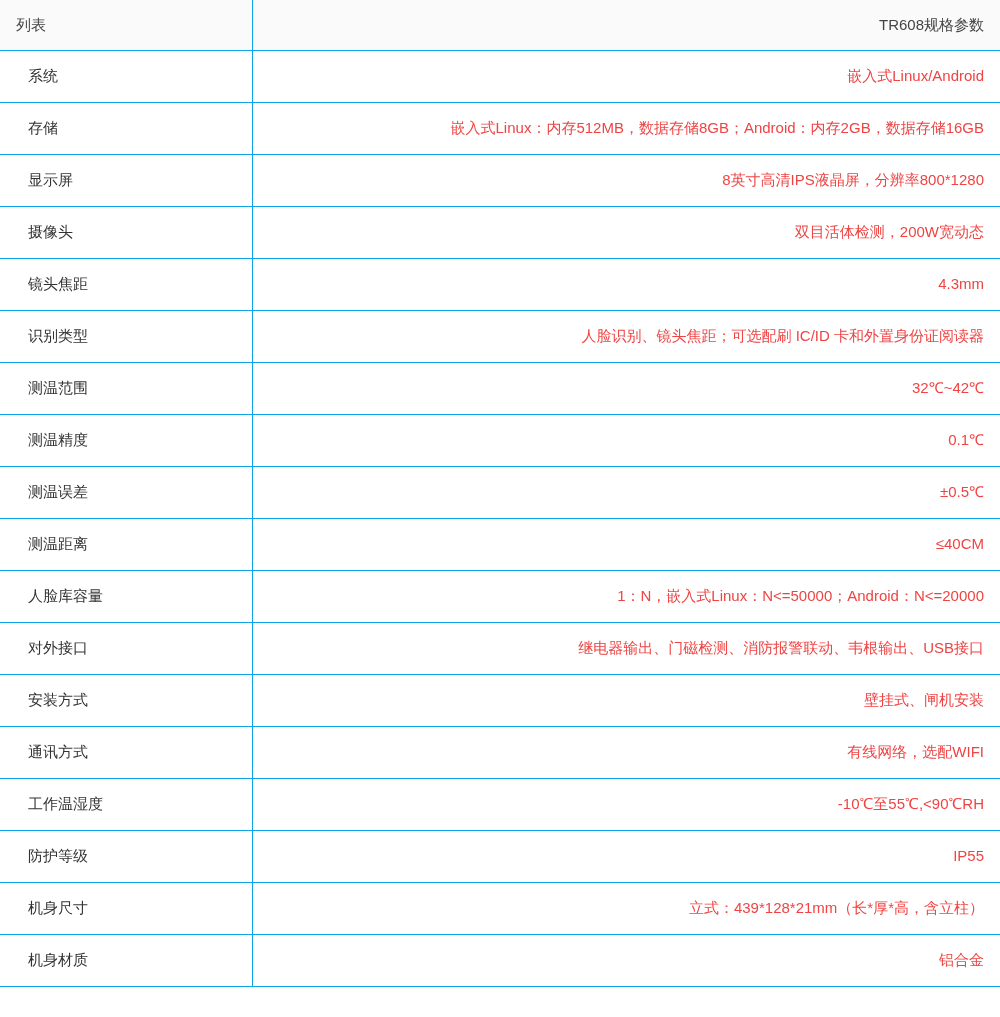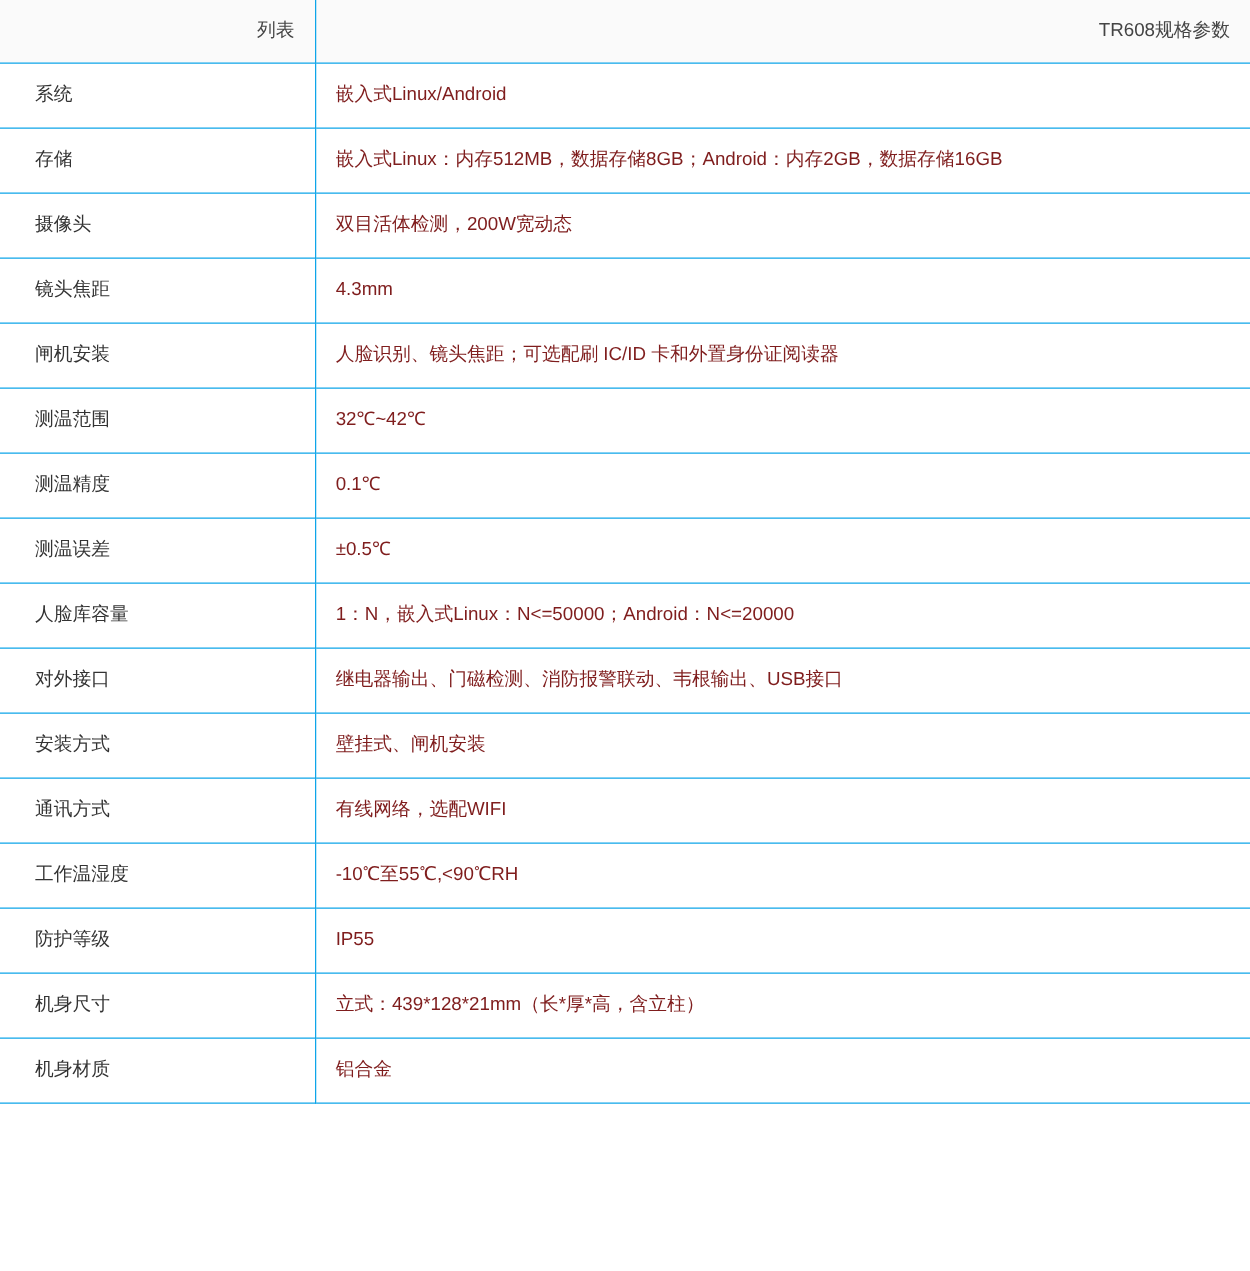--- a/index.html
+++ b/index.html
@@ -29,38 +29,38 @@
     font-weight: normal;
     line-height: 1.5;
   }
   .spec-table th {
     height: 50px;
     background: #fafafa;
     color: #444444;
     font-size: 15px;
   }
   .spec-table th.head-label {
-    text-align: right;
+    text-align: left;
   }
   .spec-table th.head-value {
     text-align: right;
   }
   .spec-table td {
     height: 51px;
     font-size: 15px;
     background: #ffffff;
   }
   .spec-table td.cell-label {
     color: #333333;
     text-align: left;
     padding-left: 28px;
   }
   .spec-table td.cell-value {
-    color: #7f1d1d;
-    text-align: left;
+    color: #ef4444;
+    text-align: right;
   }
   
   .spec-table tr > *:first-child { border-left: none; }
   .spec-table tr > *:last-child { border-right: none; }
   .spec-table tr:first-child > * { border-top: none; }
 </style>
 </head>
 <body>
 
 <table class="spec-table">
@@ -77,42 +77,50 @@
   <tbody>
       <tr>
         <td class="cell-label">系统</td>
         <td class="cell-value">嵌入式Linux/Android</td>
       </tr>
       <tr>
         <td class="cell-label">存储</td>
         <td class="cell-value">嵌入式Linux：内存512MB，数据存储8GB；Android：内存2GB，数据存储16GB</td>
       </tr>
       <tr>
+        <td class="cell-label">显示屏</td>
+        <td class="cell-value">8英寸高清IPS液晶屏，分辨率800*1280</td>
+      </tr>
+      <tr>
         <td class="cell-label">摄像头</td>
         <td class="cell-value">双目活体检测，200W宽动态</td>
       </tr>
       <tr>
         <td class="cell-label">镜头焦距</td>
         <td class="cell-value">4.3mm</td>
       </tr>
       <tr>
-        <td class="cell-label">闸机安装</td>
+        <td class="cell-label">识别类型</td>
         <td class="cell-value">人脸识别、镜头焦距；可选配刷 IC/ID 卡和外置身份证阅读器</td>
       </tr>
       <tr>
         <td class="cell-label">测温范围</td>
         <td class="cell-value">32℃~42℃</td>
       </tr>
       <tr>
         <td class="cell-label">测温精度</td>
         <td class="cell-value">0.1℃</td>
       </tr>
       <tr>
         <td class="cell-label">测温误差</td>
         <td class="cell-value">±0.5℃</td>
+      </tr>
+      <tr>
+        <td class="cell-label">测温距离</td>
+        <td class="cell-value">≤40CM</td>
       </tr>
       <tr>
         <td class="cell-label">人脸库容量</td>
         <td class="cell-value">1：N，嵌入式Linux：N&lt;=50000；Android：N&lt;=20000</td>
       </tr>
       <tr>
         <td class="cell-label">对外接口</td>
         <td class="cell-value">继电器输出、门磁检测、消防报警联动、韦根输出、USB接口</td>
       </tr>
       <tr>

